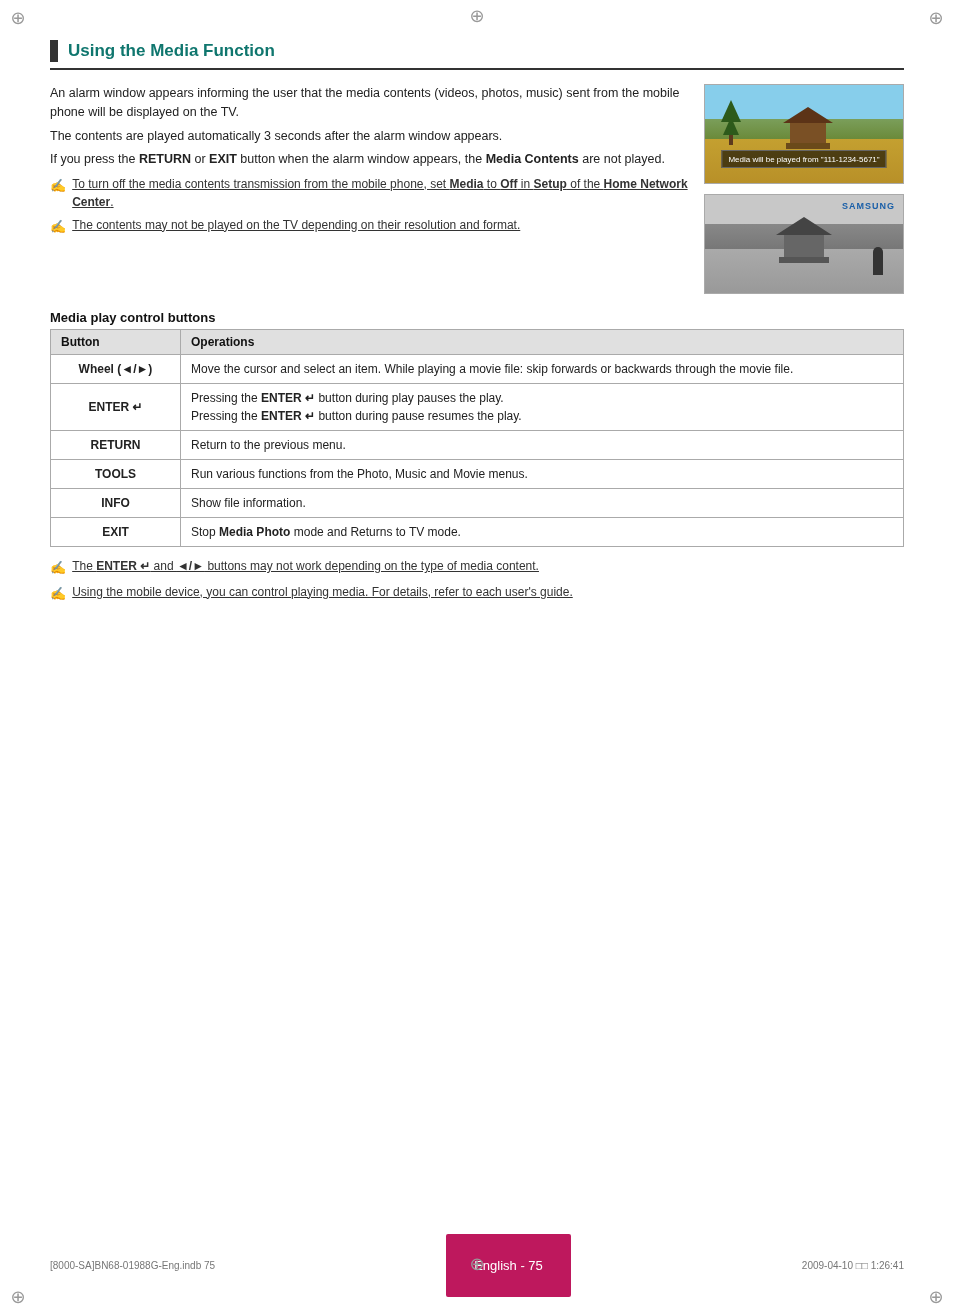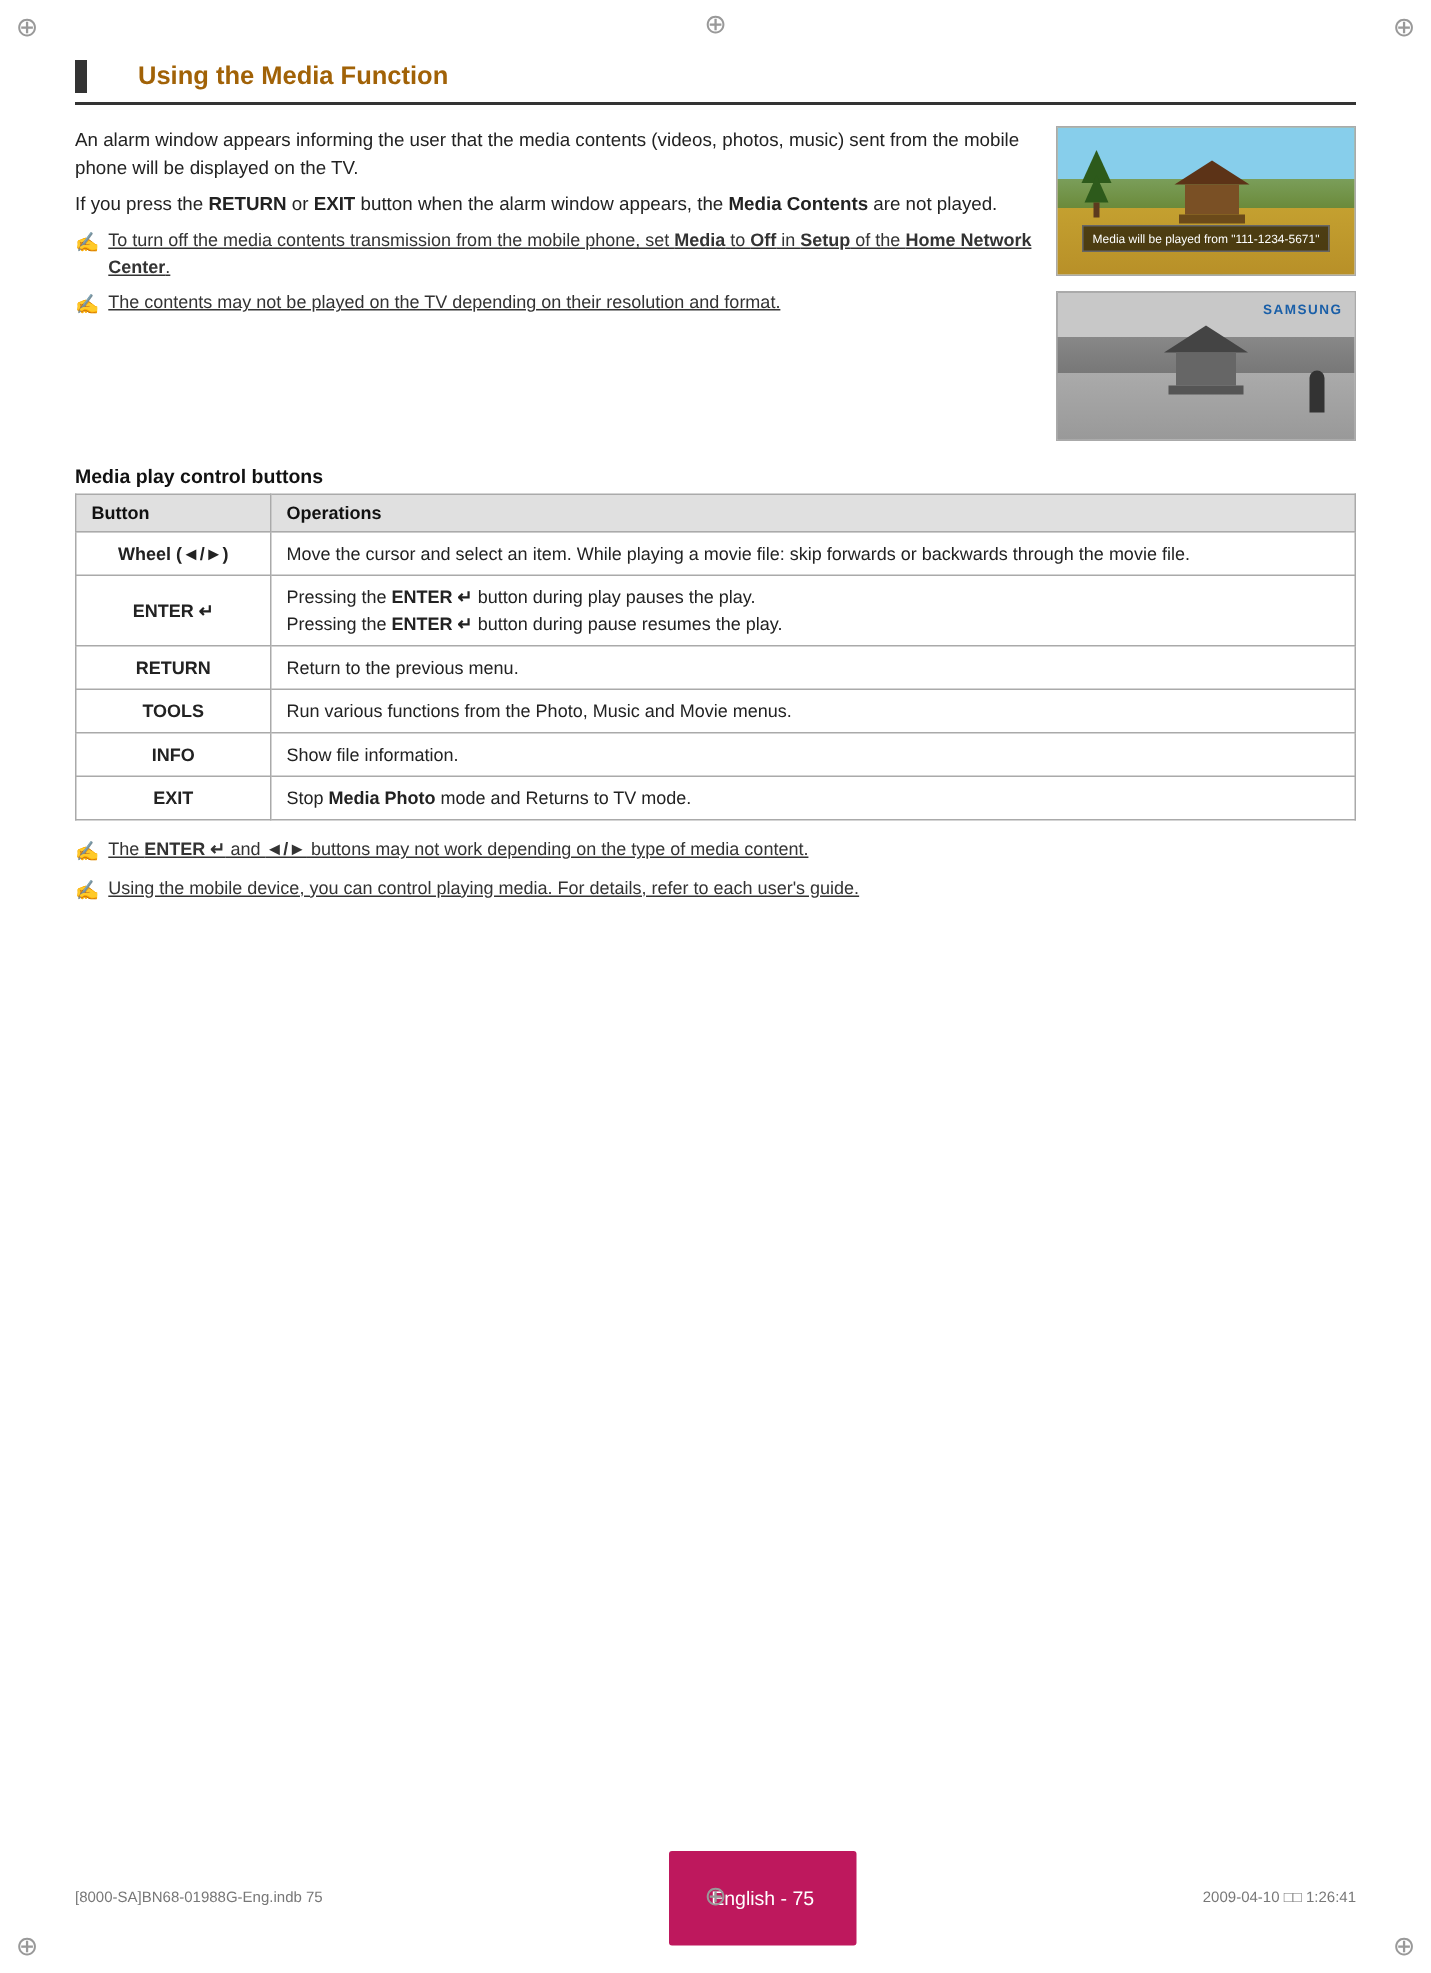--- a/index.html
+++ b/index.html
@@ -66,22 +66,21 @@
     .section-bar {
       width: 8px;
       height: 22px;
       background: #333;
       margin-right: 10px;
       flex-shrink: 0;
     }
     .section-title {
       font-size: 17px;
       font-weight: bold;
-      color: #a16207;
-      margin-left: 24px;
+      color: #0f766e;
     }
 
     
     .content-row {
       display: flex;
       margin-bottom: 16px;
     }
     .text-area {
       flex: 1;
     }
@@ -239,20 +238,21 @@
   <span class="crosshair-top">⊕</span>
 
   <div class="section-header">
     <div class="section-bar"></div>
     <span class="section-title">Using the Media Function</span>
   </div>
 
   <div class="content-row">
     <div class="text-area">
       <p class="intro-para">An alarm window appears informing the user that the media contents (videos, photos, music) sent from the mobile phone will be displayed on the TV.</p>
+      <p class="intro-para">The contents are played automatically 3 seconds after the alarm window appears.</p>
       <p class="intro-para">
         If you press the <strong>RETURN</strong> or <strong>EXIT</strong> button when the alarm window appears, the <strong>Media Contents</strong> are not played.
       </p>
 
       <div class="note-item">
         <span class="note-icon">✍</span>
         <span class="note-text">
           To turn off the media contents transmission from the mobile phone, set <strong>Media</strong> to <strong>Off</strong> in <strong>Setup</strong> of the <strong>Home Network Center</strong>.
         </span>
       </div>

